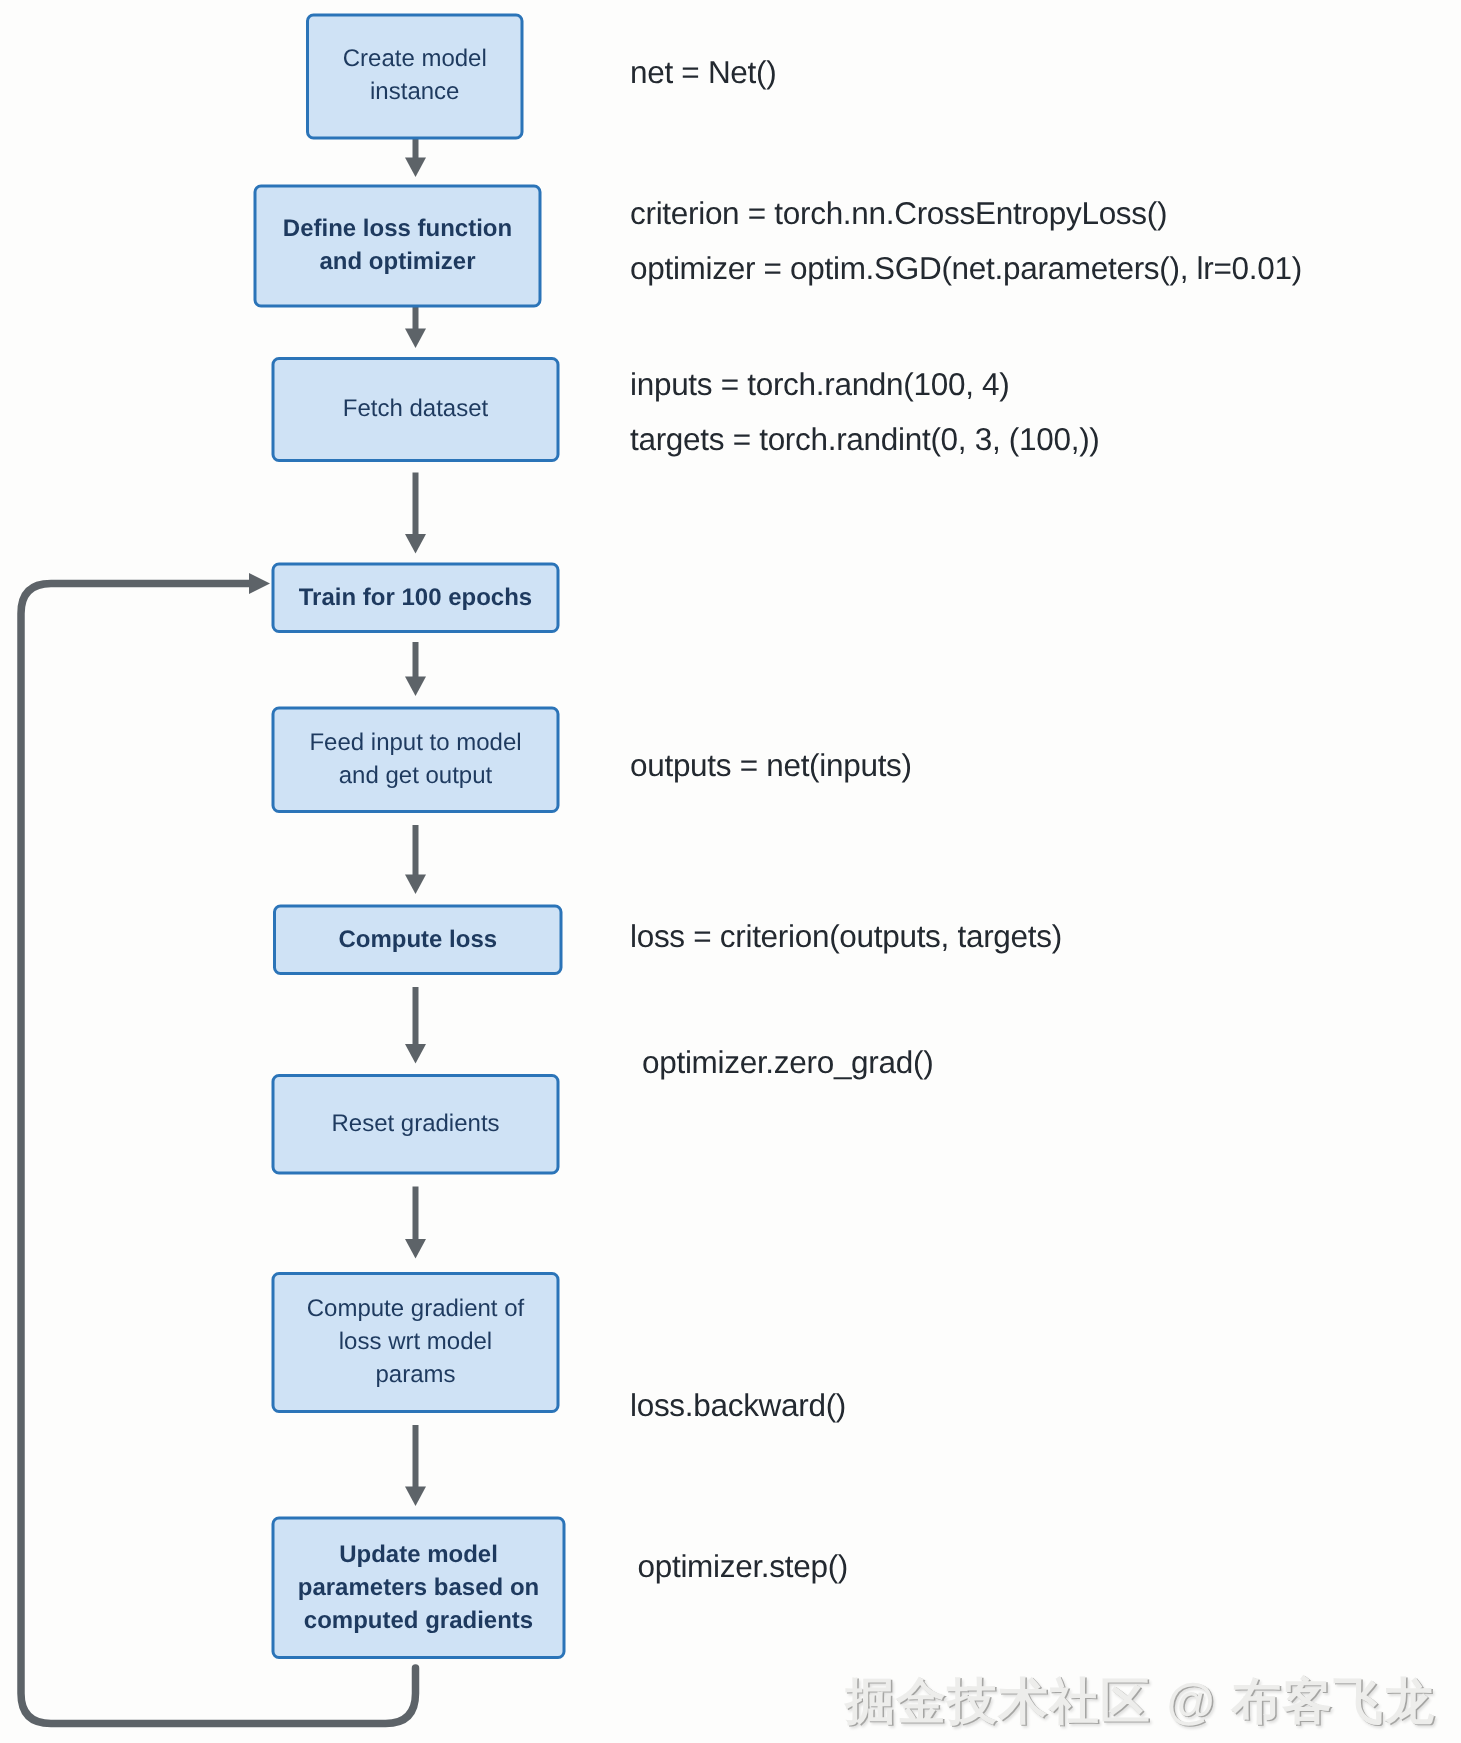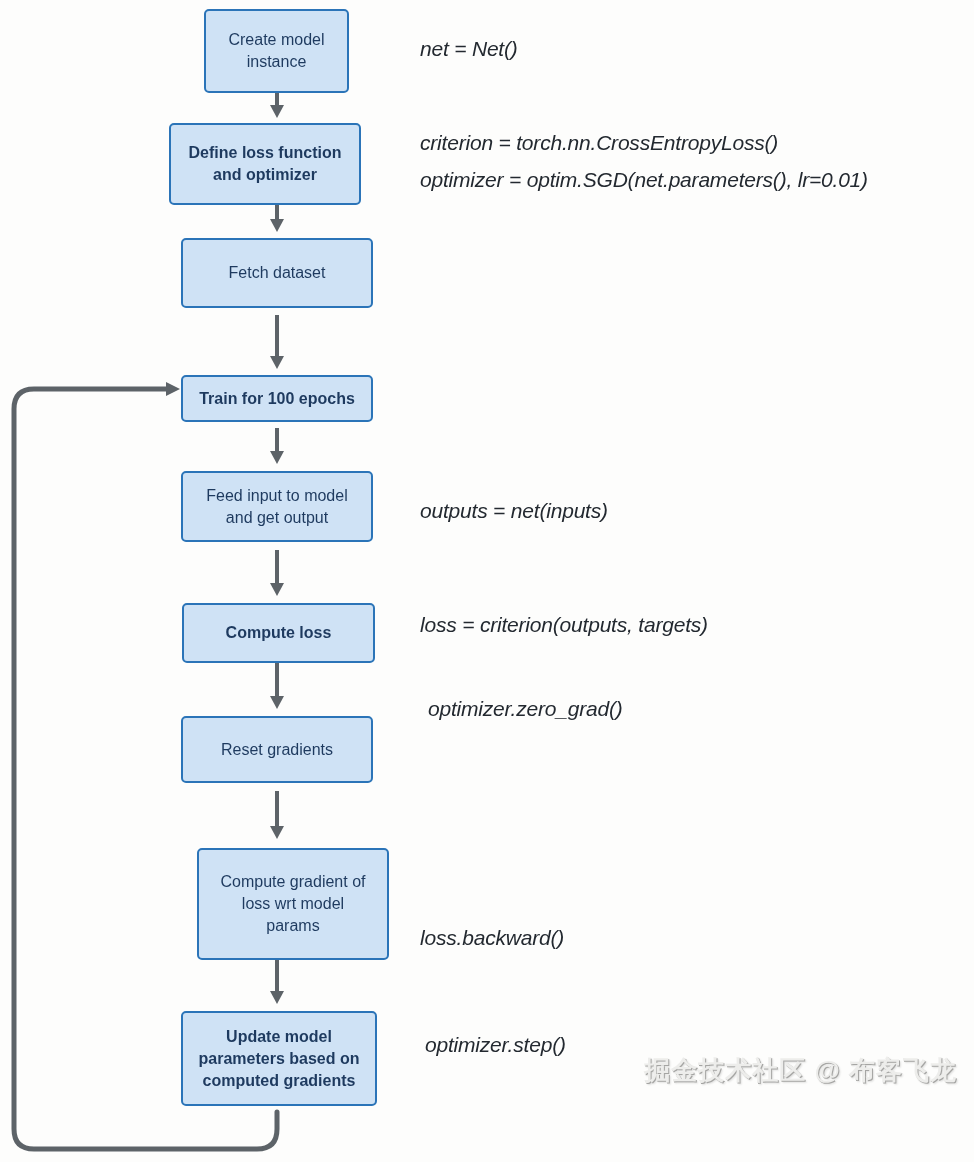--- a/index.html
+++ b/index.html
@@ -32,45 +32,44 @@
     color:var(--box-text);
     font-size:16px;
     line-height:22px;
     font-weight:400;
     padding:2px 6px;
   }
   .flow-box.bold .box-label{font-weight:700;}
   .code-note{
     position:absolute;
     color:var(--code);
-    font-style:italic;
     font-size:21px;
     line-height:37px;
     font-weight:500;
     letter-spacing:-0.2px;
     white-space:nowrap;
   }
   .watermark{
     position:absolute;
-    right:17px;top:1053px;
-    font-size:26px;
+    right:17px;top:1112px;
+    font-size:33px;
     font-weight:700;
     color:#ededeb;
     text-shadow:1px 1px 0 #a5a5a3, 2px 2px 2px rgba(0,0,0,0.12);
     letter-spacing:1px;
   }
   
   .b1{left:204px;top:9px;width:145px;height:84px;}
   .b2{left:169px;top:123px;width:192px;height:82px;justify-content:center;}
   .b3{left:181px;top:238px;width:192px;height:70px;}
   .b4{left:181px;top:375px;width:192px;height:47px;}
   .b5{left:181px;top:471px;width:192px;height:71px;}
-  .b6{left:182px;top:603px;width:193px;height:60px;}
+  .b6{left:182px;top:603px;width:193px;height:47px;}
   .b7{left:181px;top:716px;width:192px;height:67px;}
-  .b8{left:197px;top:848px;width:192px;height:112px;}
+  .b8{left:181px;top:848px;width:192px;height:94px;}
   .b9{left:181px;top:1011px;width:196px;height:95px;}
   
   .a0{left:420px;top:30px;}
   .a1{left:420px;top:124px;}
   .a2{left:420px;top:238px;}
   .a3{left:420px;top:492px;}
   .a4{left:420px;top:606px;}
   .a5{left:428px;top:690px;}
   .a6{left:420px;top:879px;margin-top:40px;}
   .a7{left:425px;top:1026px;}
@@ -165,20 +164,24 @@
 computed gradients</span>
   </div>
 
   <div class="code-note a0">
     <div>net = Net()</div>
   </div>
   <div class="code-note a1">
     <div>criterion = torch.nn.CrossEntropyLoss()</div>
     <div>optimizer = optim.SGD(net.parameters(), lr=0.01)</div>
   </div>
+  <div class="code-note a2">
+    <div>inputs = torch.randn(100, 4)</div>
+    <div>targets = torch.randint(0, 3, (100,))</div>
+  </div>
   <div class="code-note a3">
     <div>outputs = net(inputs)</div>
   </div>
   <div class="code-note a4">
     <div>loss = criterion(outputs, targets)</div>
   </div>
   <div class="code-note a5">
     <div>optimizer.zero_grad()</div>
   </div>
   <div class="code-note a6">

